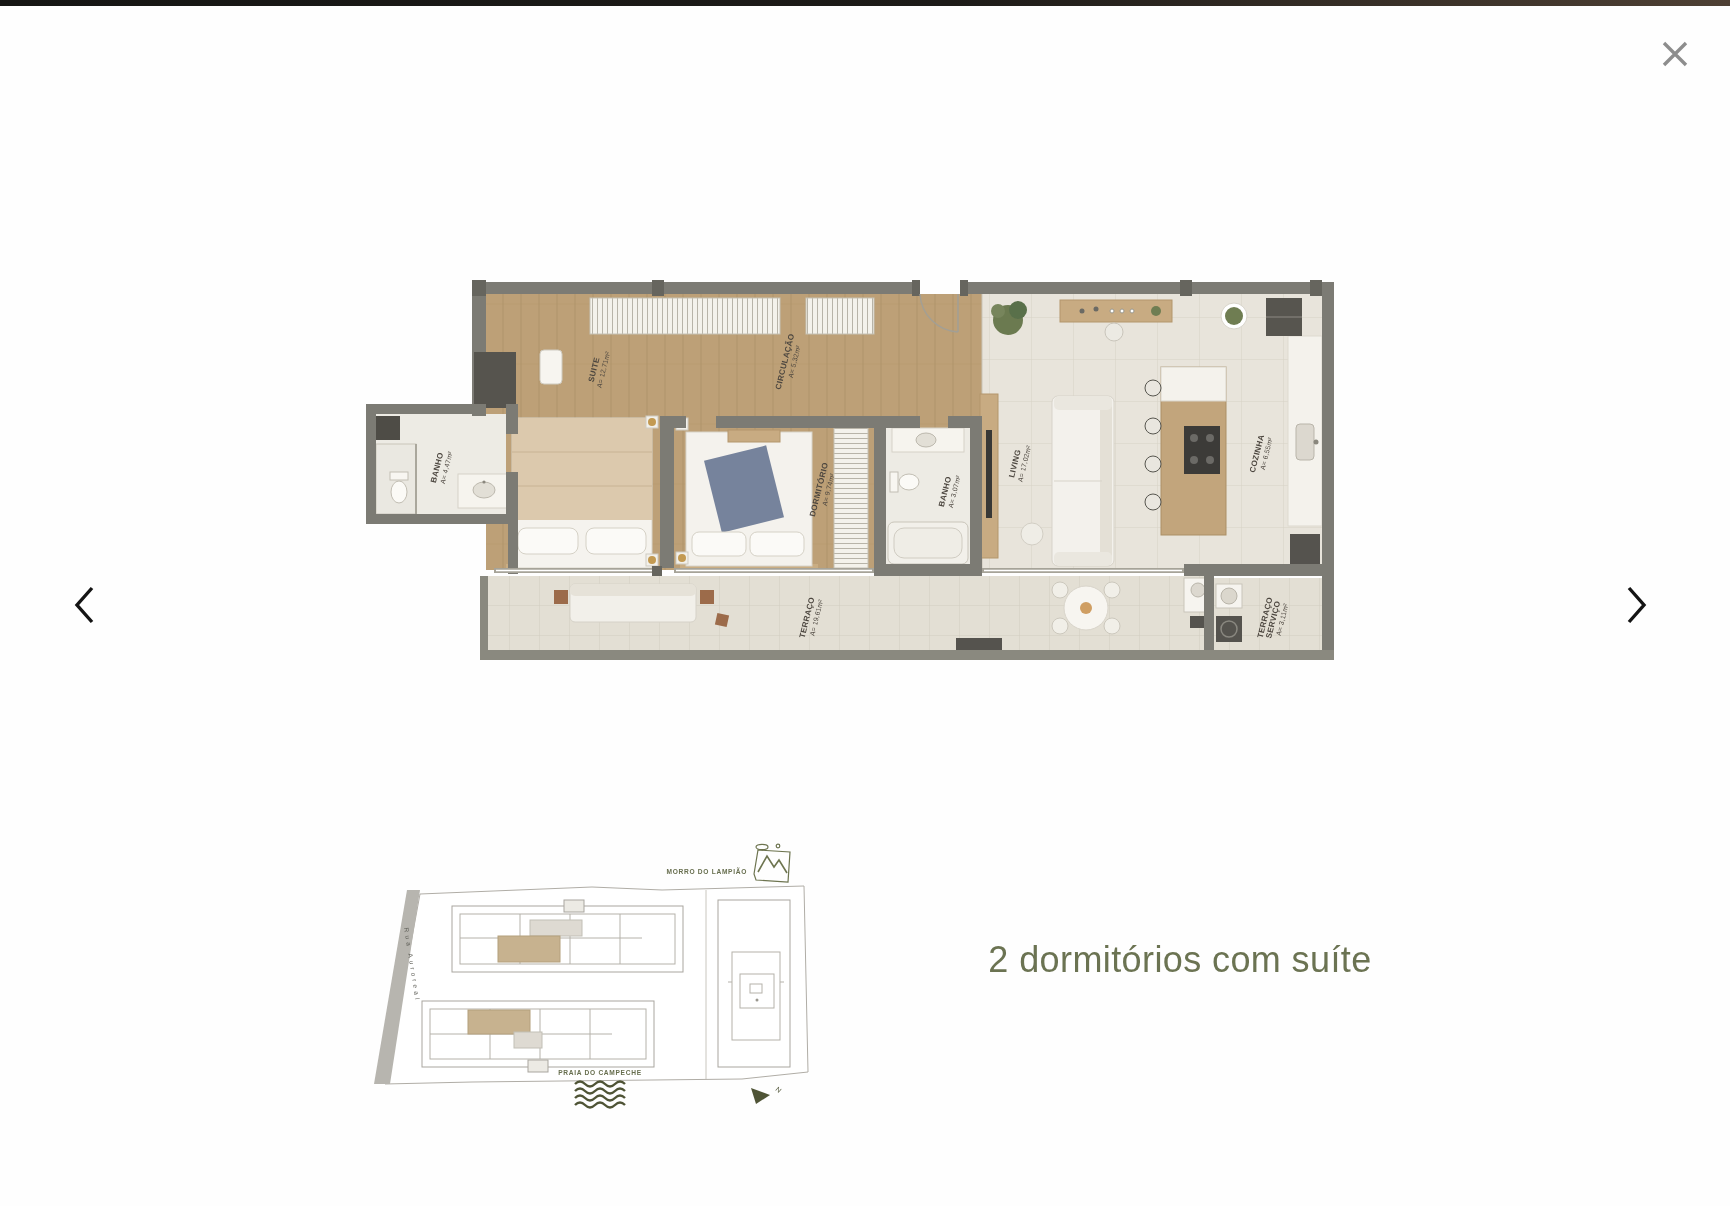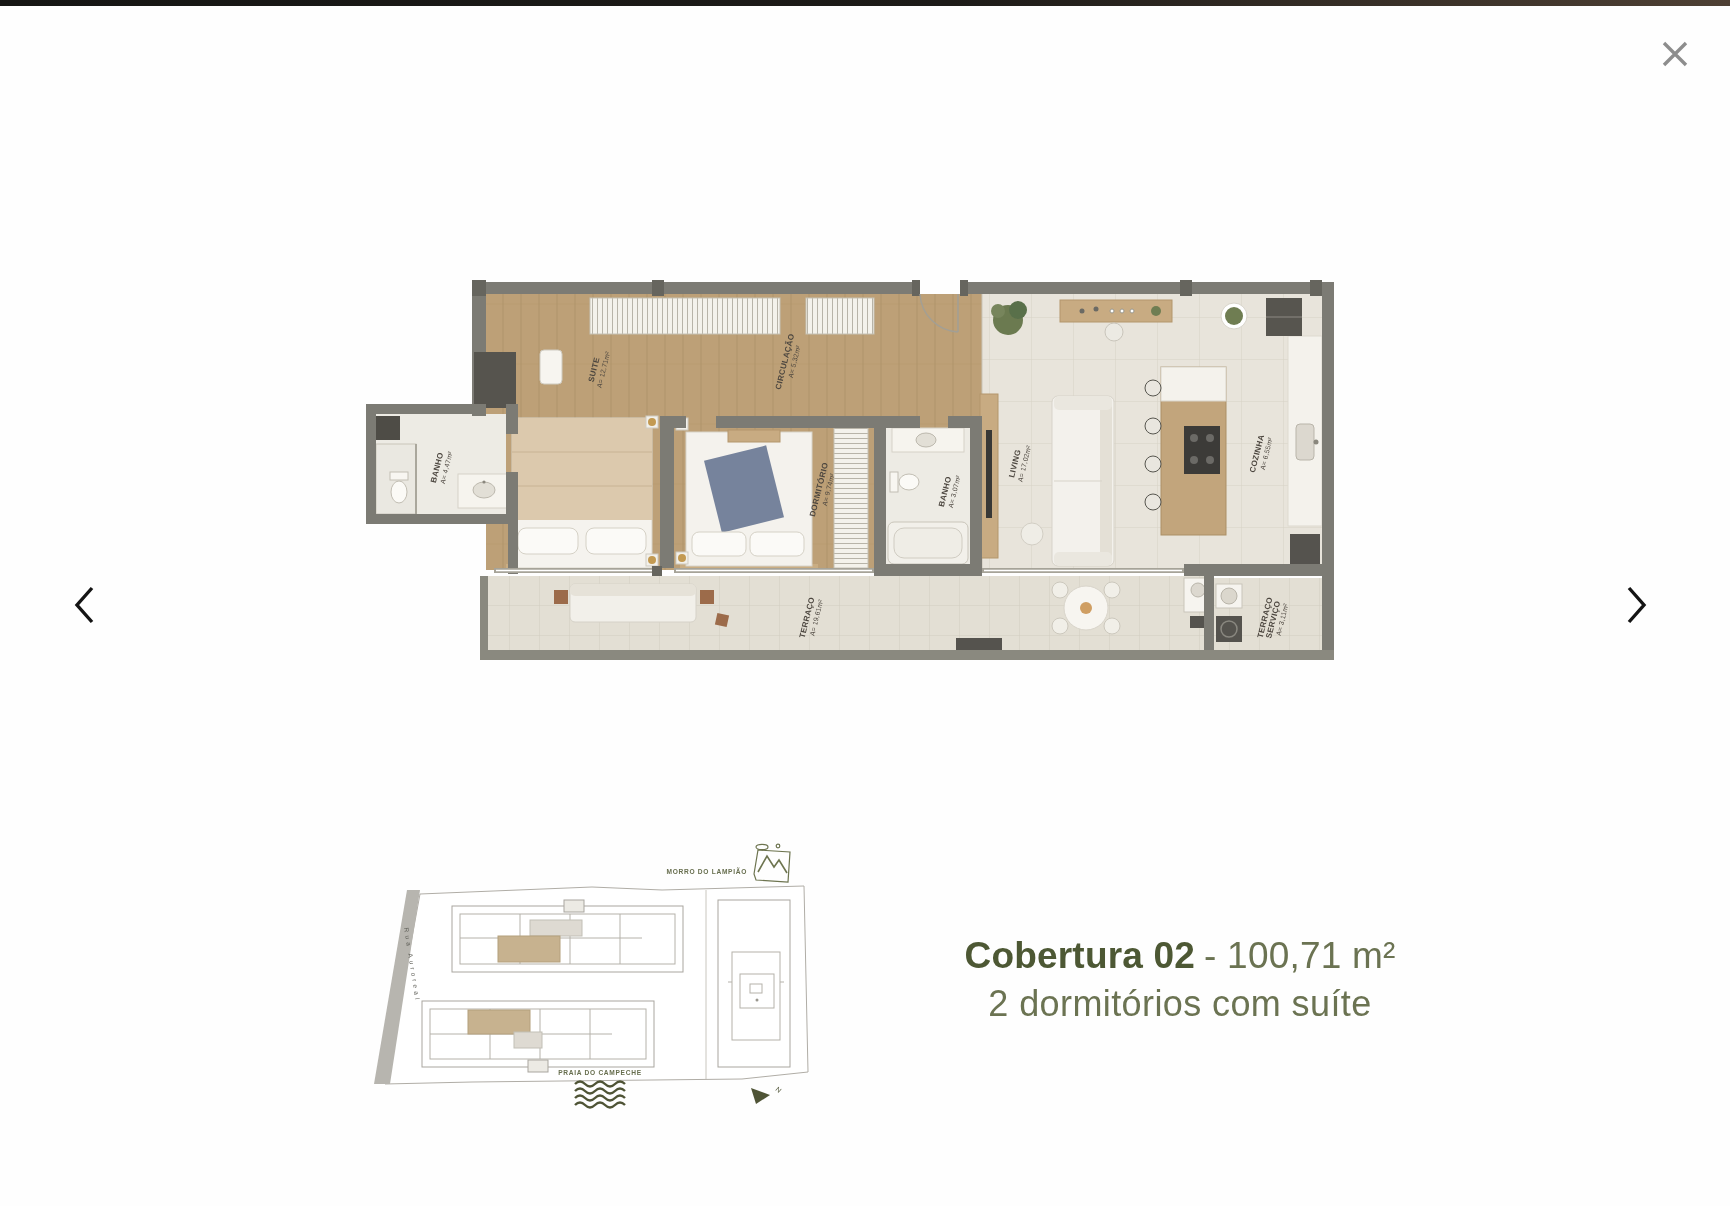--- a/index.html
+++ b/index.html
@@ -394,19 +394,16 @@
     </g>
 
     <g>
       <path d="M399,256 L418,263 L404,272 Z" fill="#4f5436"></path>
       <text x="423" y="258" font-size="7" fill="#4f5436" transform="rotate(40 423 258)">N</text>
     </g>
   </svg>
   </div>
 
   <div class="caption">
-    <div class="line1">
-      <span class="t-bold">Cobertura 02</span><span class="t-reg">- 100,71 m²</span>
-    </div>
     <div class="line2">2 dormitórios com suíte</div>
   </div>
 
 </div>
 
 </body></html>

